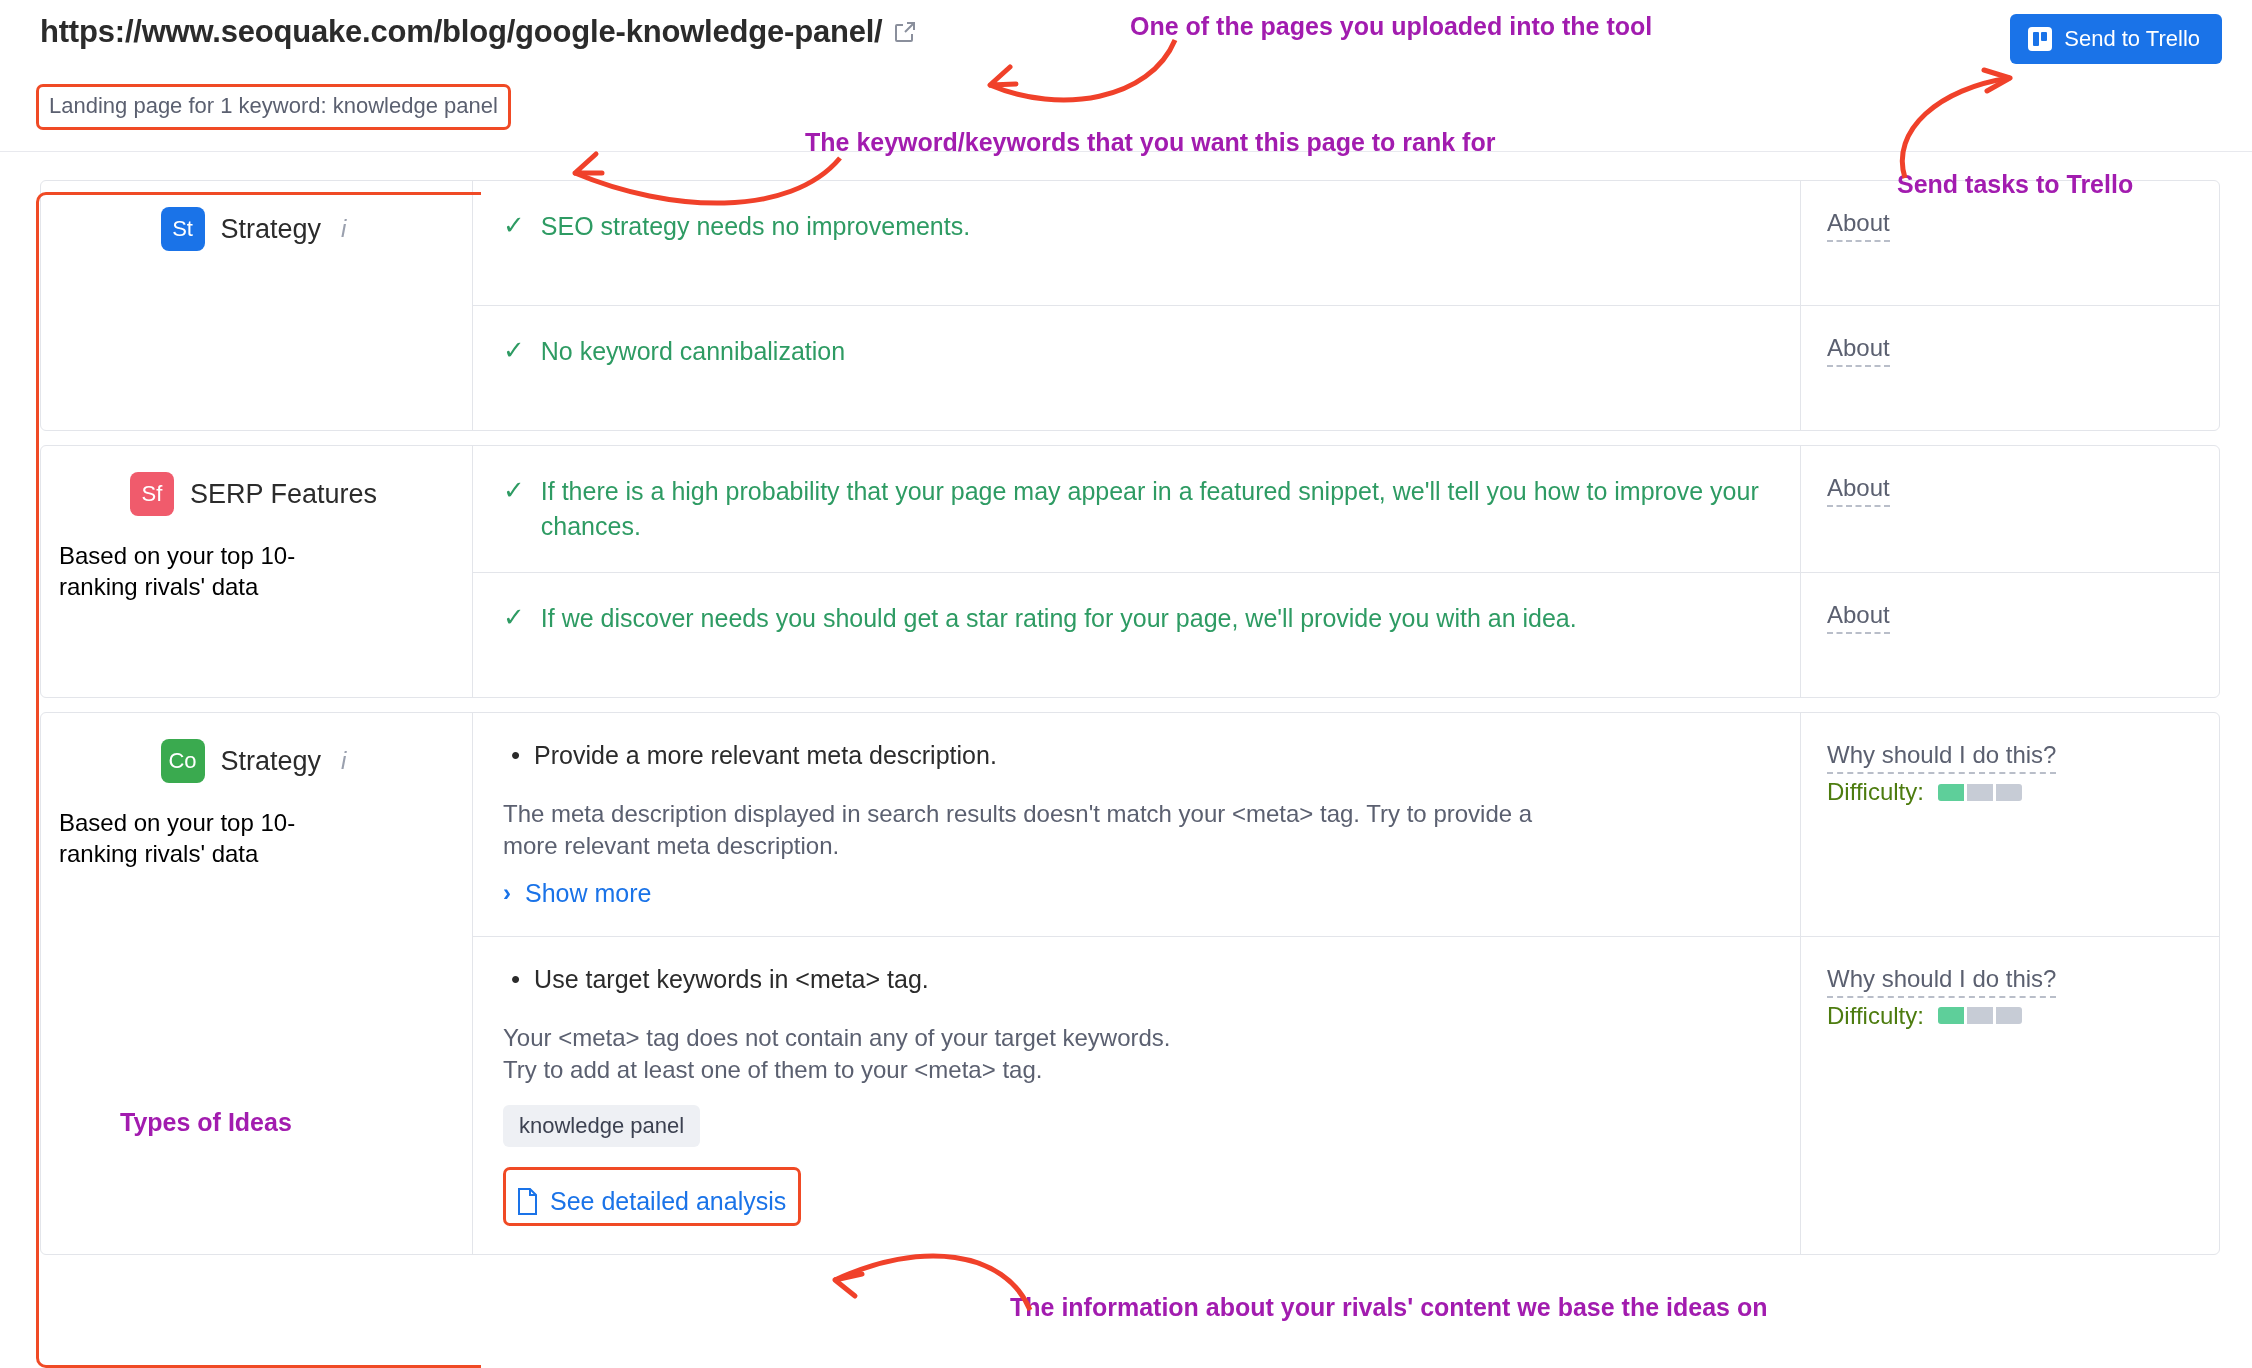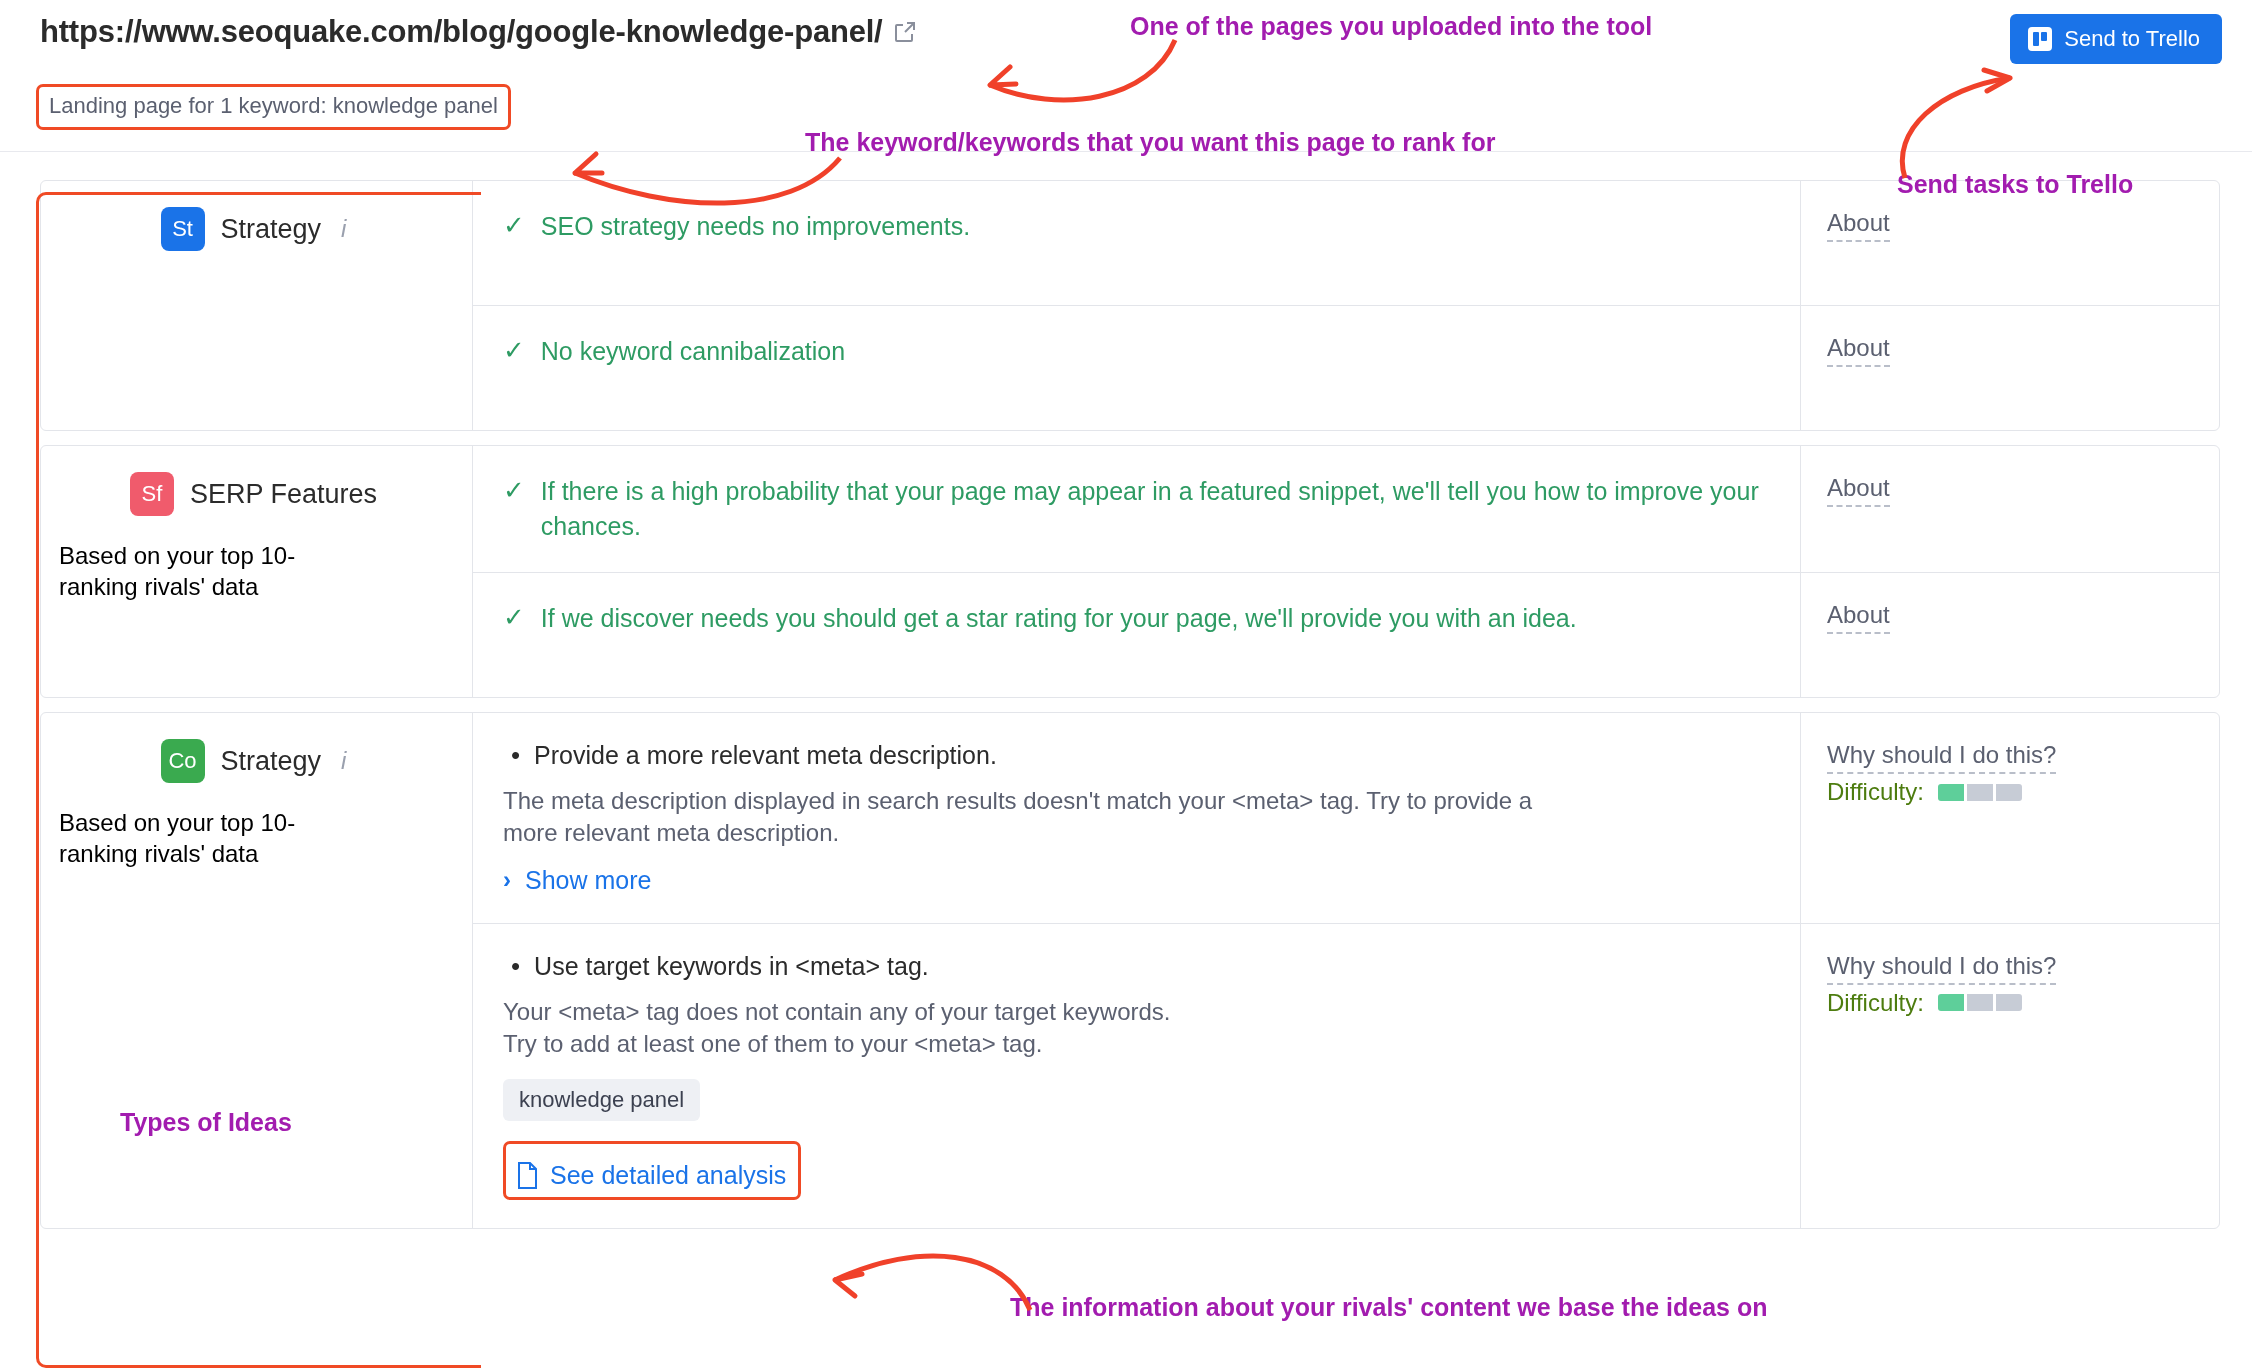--- a/index.html
+++ b/index.html
@@ -224,21 +224,21 @@
     font-weight: normal;
   }
   .bullet-dot {
     font-size: 26px;
     line-height: 1.1;
     color: #2b2b2b;
     flex: 0 0 auto;
     padding-left: 8px;
   }
   .idea-desc {
-    margin-top: 15px;
+    margin-top: 28px;
     font-size: 24px;
     color: #5b6070;
     line-height: 1.35;
     max-width: 1030px;
   }
   .show-more {
     margin-top: 16px;
     display: flex;
     align-items: center;
     gap: 14px;

